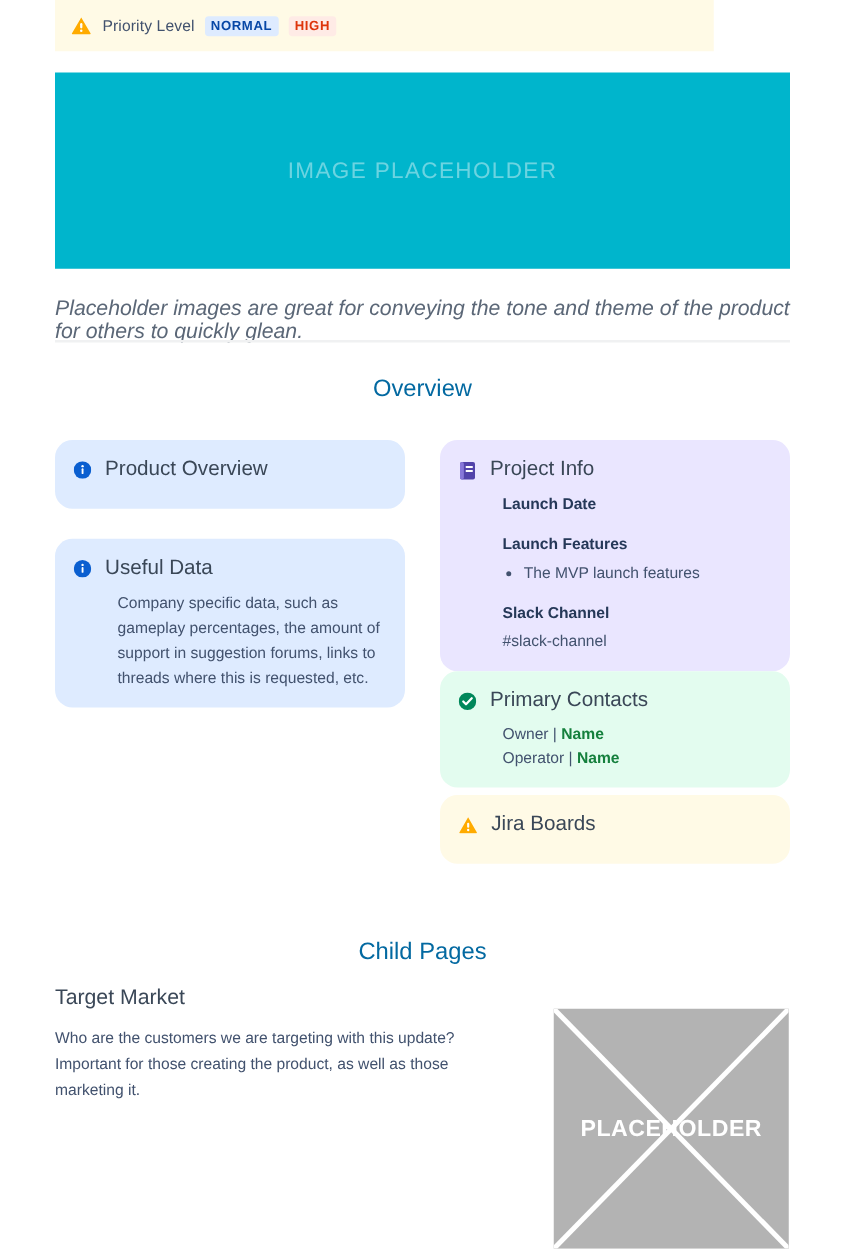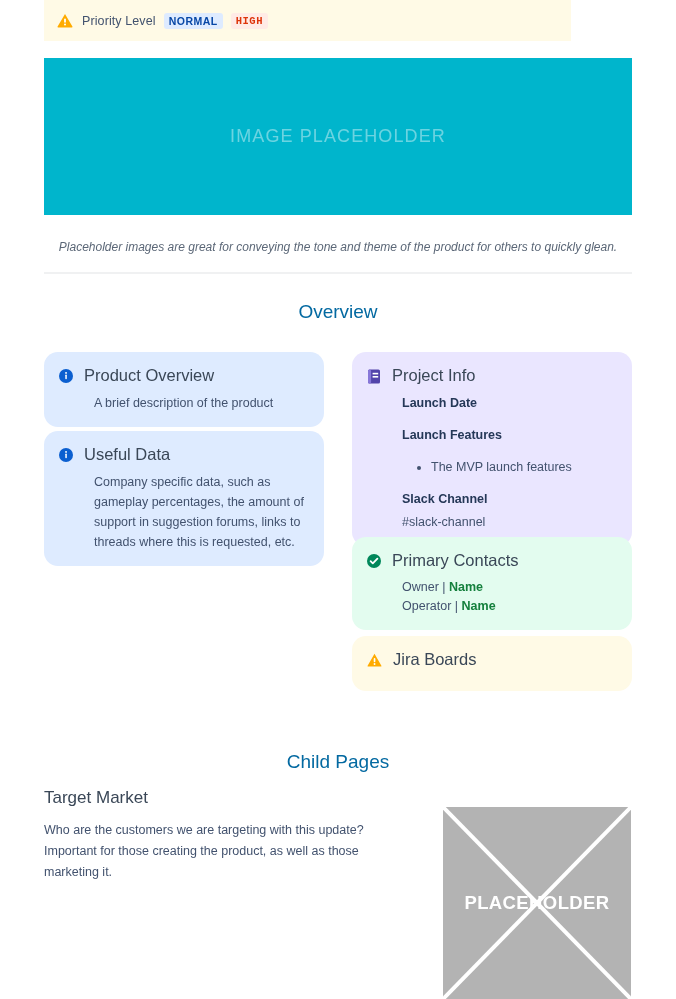--- a/index.html
+++ b/index.html
@@ -21,40 +21,40 @@
   }
   .banner-label {
     font-size: 12.5px; color: #42526e; margin-left: 9px; letter-spacing: .1px;
   }
   .badge {
     display: inline-block; font-size: 10.5px; font-weight: bold;
     letter-spacing: .5px; padding: 2px 5px 2px 5px; border-radius: 3px;
     margin-left: 8px; line-height: 12px;
   }
   .badge.normal { background: #deebff; color: #0747a6; }
-  .badge.high   { background: #ffebe6; color: #de350b; font-family: Liberation Mono, monospace; }
+  .badge.high   { background: #ffebe6; color: #de350b; }
 
   
   .tri-icon { display: inline-block; line-height: 0; }
 
   
   .hero {
     position: absolute; left: 44px; top: 58px; width: 588px; height: 157px;
     background: #00b5cc;
     display: flex; align-items: center; justify-content: center;
   }
   .hero-text {
     font-size: 18px; color: rgba(255,255,255,0.42);
     letter-spacing: 1.1px; font-weight: 400;
   }
 
   
   .caption {
     position: absolute; left: 44px; top: 238px; width: 588px;
-    text-align: center; font-style: italic; font-size: 12px;
+    text-align: left; font-style: italic; font-size: 17px;
     color: #5b6777; line-height: 18px;
   }
   .divider {
     position: absolute; left: 44px; top: 272px; width: 588px; height: 2px;
     background: #f0f1f2;
   }
 
   
   .section-title {
     position: absolute; width: 588px; left: 44px; text-align: center;
@@ -72,21 +72,21 @@
   }
   .panel-icon { flex: 0 0 auto; margin-right: 11px; margin-top: 3px; line-height: 0; }
   .panel-title {
     font-size: 16.5px; color: #3a4757; font-weight: 400; line-height: 19px;
   }
   .panel-body { font-size: 12.5px; line-height: 20px; color: #42526e; padding-left: 35px; }
   .panel-body p { margin: 0; }
   .panel-body .lbl { font-weight: bold; color: #253858; margin-bottom: 12px; }
   .panel-body .lbl.tight { margin-bottom: 3px; }
   .panel-body ul { margin: 0 0 12px 0; padding-left: 17px; }
-  .panel-body li { margin: 12px; }
+  .panel-body li { margin: 0; }
   .panel-body .kv { line-height: 19px; }
   .panel-body .kv b { color: #15803d; }
 
   .p-blue   { background: #deebff; }
   .p-purple { background: #eae6ff; }
   .p-green  { background: #e3fcef; }
   .p-amber  { background: #fffae6; }
 
   #panel-product-overview { left: 44px; top: 352px; width: 280px; }
   #panel-useful-data      { left: 44px; top: 431px; width: 280px; }
@@ -145,23 +145,20 @@
     <div class="panel-head">
       <span class="panel-icon">
         <svg width="14" height="14" viewBox="0 0 14 14">
           <circle cx="7" cy="7" r="7" fill="#0b5fd0"></circle>
           <rect x="6.3" y="5.6" width="1.5" height="4.6" rx="0.7" fill="#ffffff"></rect>
           <circle cx="7.05" cy="3.9" r="0.95" fill="#ffffff"></circle>
         </svg>
       </span>
       <span class="panel-title">Product Overview</span>
     </div>
-    <div class="panel-body">
-      <p>A brief description of the product</p>
-    </div>
   </div>
 
   <div class="panel p-blue" id="panel-useful-data">
     <div class="panel-head">
       <span class="panel-icon">
         <svg width="14" height="14" viewBox="0 0 14 14">
           <circle cx="7" cy="7" r="7" fill="#0b5fd0"></circle>
           <rect x="6.3" y="5.6" width="1.5" height="4.6" rx="0.7" fill="#ffffff"></rect>
           <circle cx="7.05" cy="3.9" r="0.95" fill="#ffffff"></circle>
         </svg>

